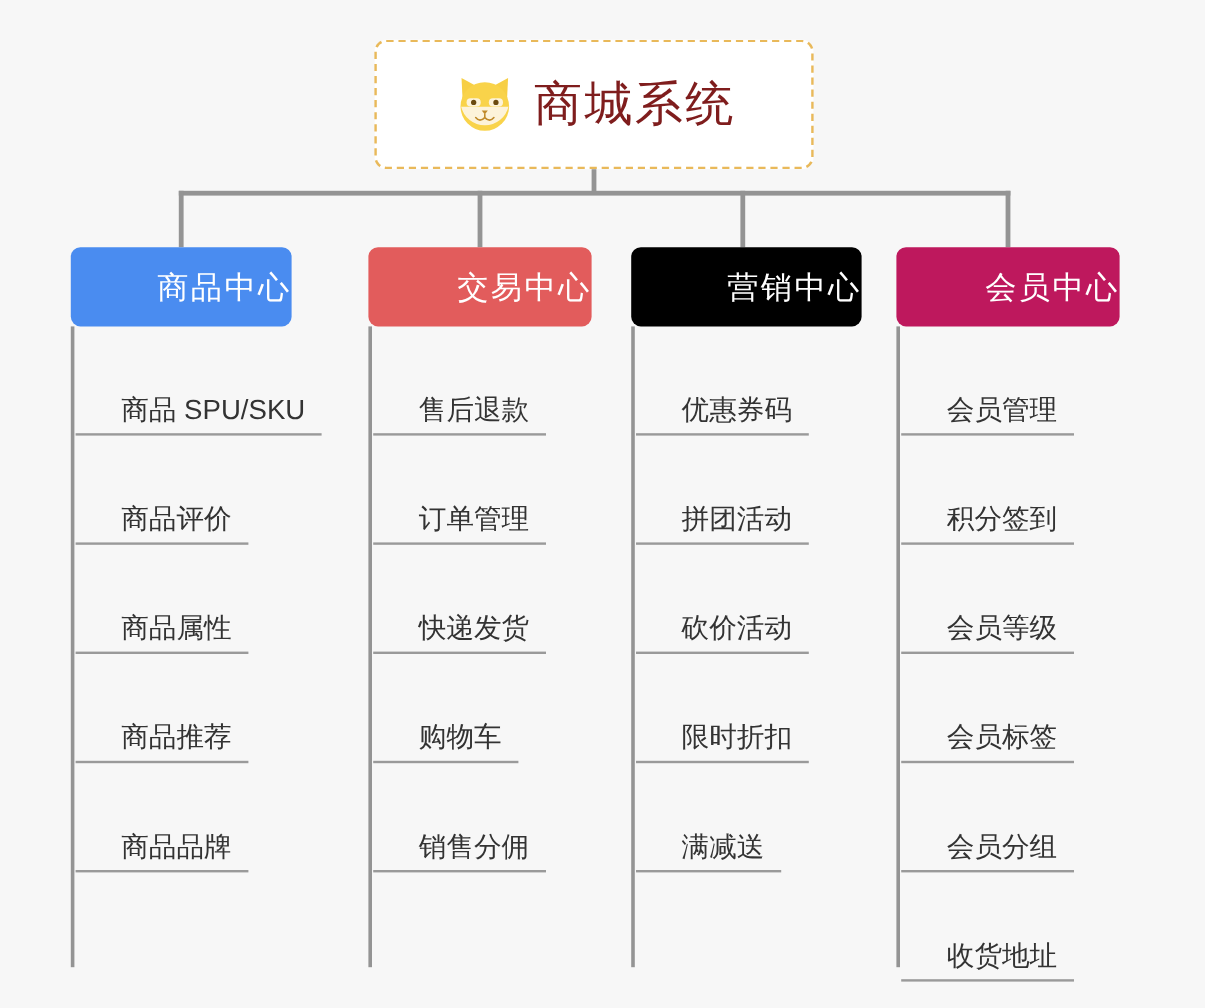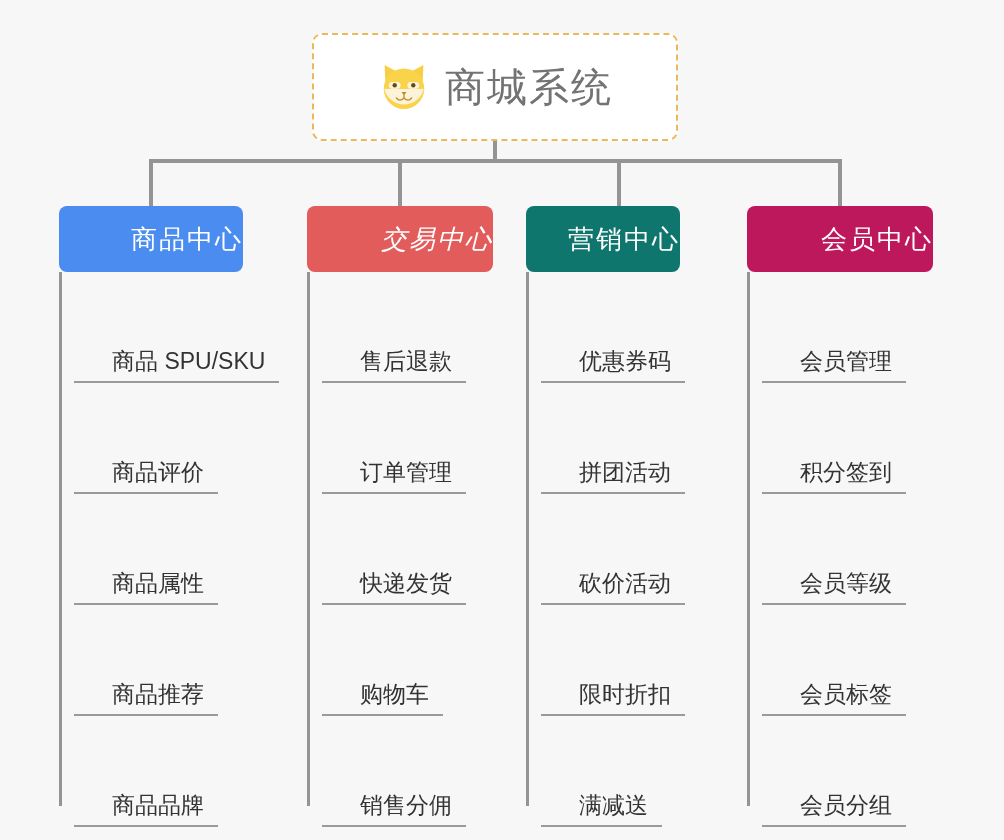--- a/index.html
+++ b/index.html
@@ -41,21 +41,21 @@
   }
   .root-logo {
     width: 54px;
     height: 54px;
     flex: 0 0 auto;
     display: block;
   }
   .root-title {
     font-size: 40px;
     line-height: 1;
-    color: #737373;
+    color: #7f1d1d;
     letter-spacing: 2px;
     white-space: nowrap;
   }
 
   
   .conn {
     position: absolute;
     background: #949494;
   }
   .conn-v-root {       
@@ -103,24 +103,24 @@
   }
   .leaf-trunk {                  
     position: absolute;
     left: 0;
     top: 0;
     width: 3px;
     background: #949494;
   }
   .leaf-item {
     position: relative;
-    height: 111px;
+    height: 91px;
     display: flex;
     align-items: flex-end;
-    padding-left: 15px;
+    padding-left: 4px;
   }
   .leaf-inner {
     position: relative;
     display: inline-block;
     padding: 0 14px 7px 38px;
     border-bottom: 2px solid #9a9a9a;
   }
   .leaf-label {
     font-size: 23px;
     line-height: 1.1;
@@ -183,21 +183,21 @@
           </div>
           <div class="leaf-item">
             <div class="leaf-inner"><span class="leaf-label">商品推荐</span></div>
           </div>
           <div class="leaf-item">
             <div class="leaf-inner"><span class="leaf-label">商品品牌</span></div>
           </div>
         </div>
       </div>
       <div class="column" style="left: 307px; width: 186px;">
-        <div class="branch-header" style="background: rgb(226, 92, 92); width: 186px; font-style: italic;">
+        <div class="branch-header" style="background: rgb(226, 92, 92); width: 186px;">
           <span>交易中心</span>
         </div>
         <div class="leaf-list">
           <div class="leaf-trunk" style="height: 534px;"></div>
           <div class="leaf-item">
             <div class="leaf-inner"><span class="leaf-label">售后退款</span></div>
           </div>
           <div class="leaf-item">
             <div class="leaf-inner"><span class="leaf-label">订单管理</span></div>
           </div>
@@ -206,21 +206,21 @@
           </div>
           <div class="leaf-item">
             <div class="leaf-inner"><span class="leaf-label">购物车</span></div>
           </div>
           <div class="leaf-item">
             <div class="leaf-inner"><span class="leaf-label">销售分佣</span></div>
           </div>
         </div>
       </div>
       <div class="column" style="left: 526px; width: 186px;">
-        <div class="branch-header" style="background: #0f766e; width: 154px;">
+        <div class="branch-header" style="background: #000000; width: 192px;">
           <span>营销中心</span>
         </div>
         <div class="leaf-list">
           <div class="leaf-trunk" style="height: 534px;"></div>
           <div class="leaf-item">
             <div class="leaf-inner"><span class="leaf-label">优惠券码</span></div>
           </div>
           <div class="leaf-item">
             <div class="leaf-inner"><span class="leaf-label">拼团活动</span></div>
           </div>

